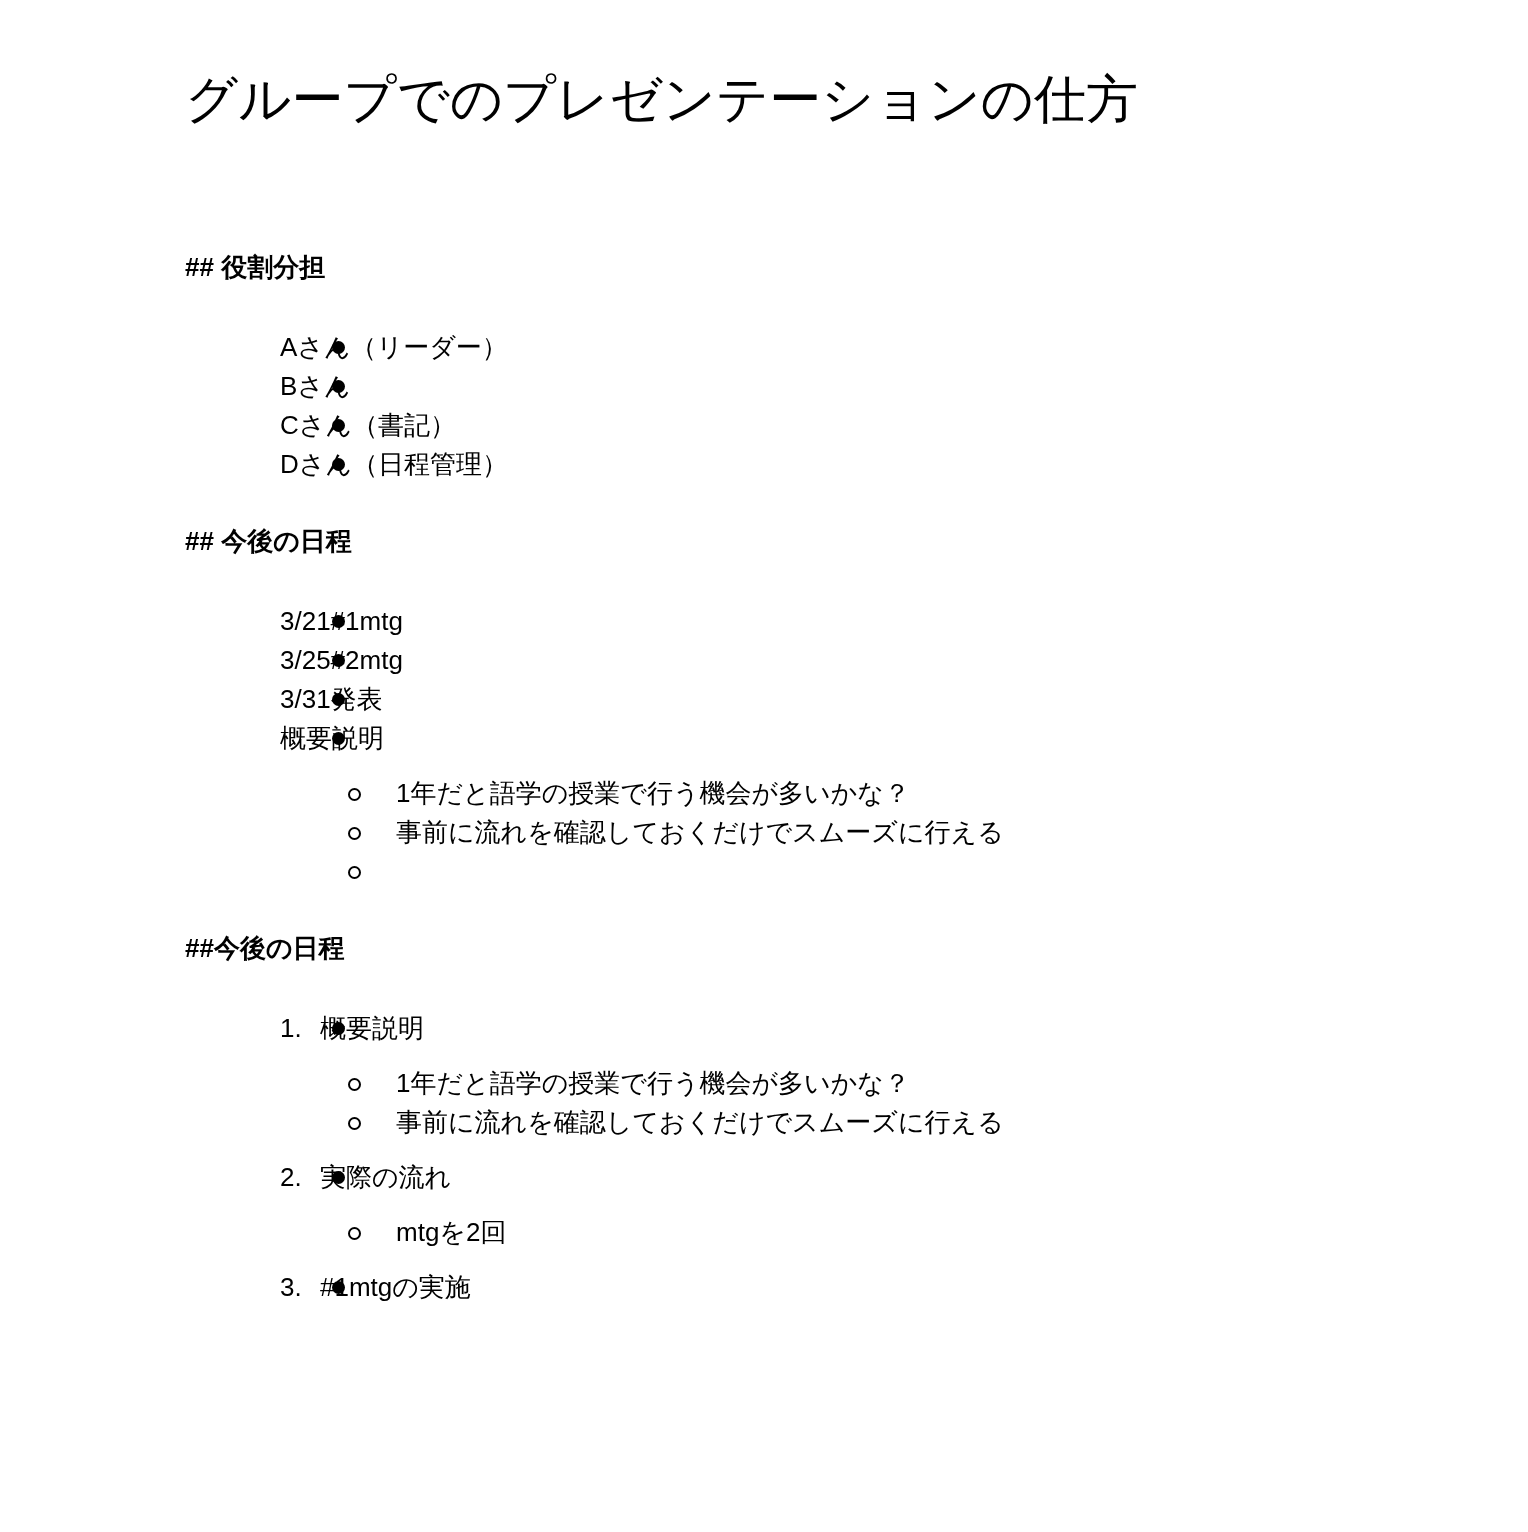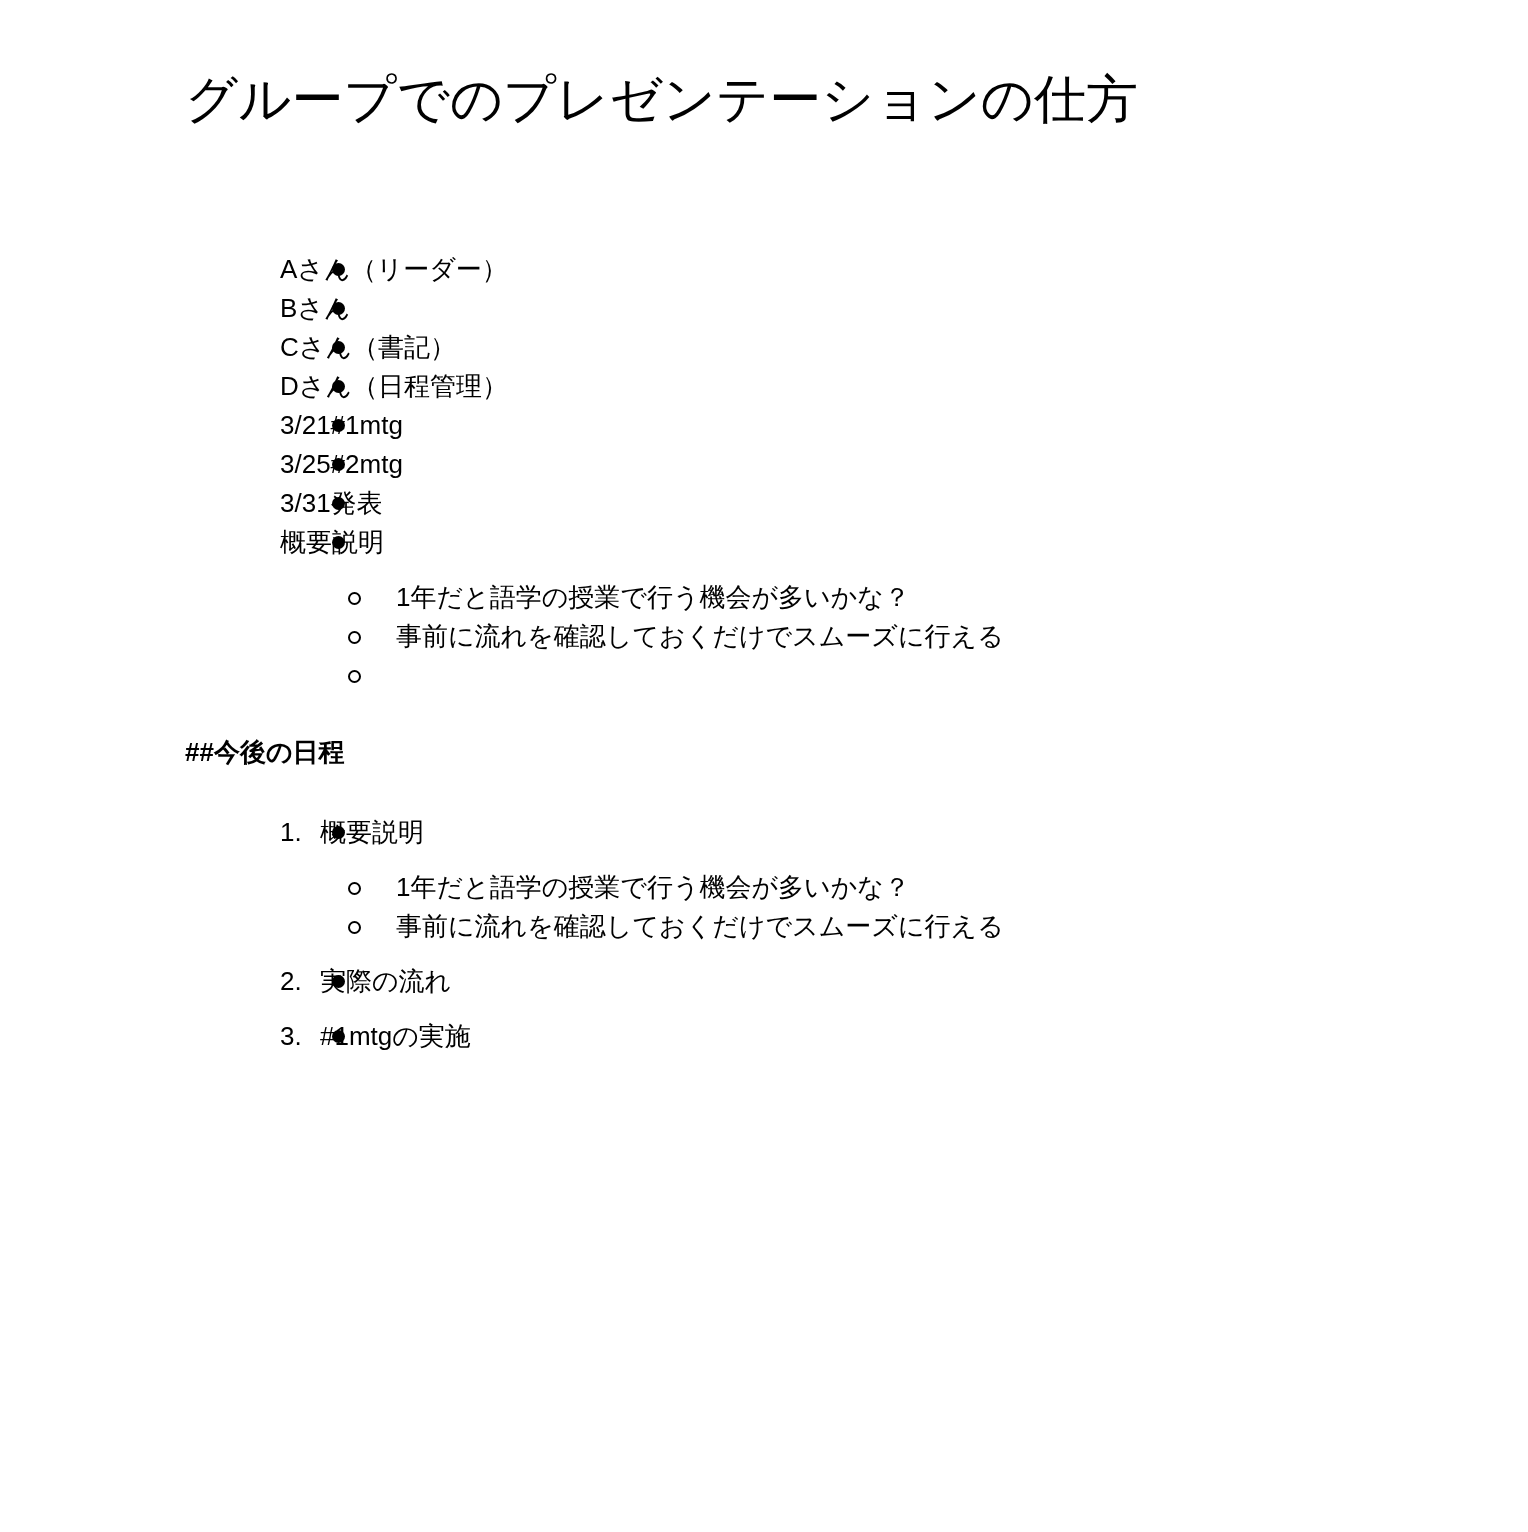--- a/index.html
+++ b/index.html
@@ -78,35 +78,37 @@
     background: transparent;
   }
 </style>
 </head>
 <body>
 
 <div class="page">
 
   <h1 class="doc-title">グループでのプレゼンテーションの仕方</h1>
 
+  <div class="section-heading">## 役割分担</div>
   <ul class="l1">
     <li class="item-l1">
       <div class="line"><span class="bullet-solid"></span><span>Aさん（リーダー）</span></div>
     </li>
     <li class="item-l1">
       <div class="line"><span class="bullet-solid"></span><span>Bさん</span></div>
     </li>
     <li class="item-l1">
       <div class="line"><span class="bullet-solid"></span><span>Cさん（書記）</span></div>
     </li>
     <li class="item-l1">
       <div class="line"><span class="bullet-solid"></span><span>Dさん（日程管理）</span></div>
     </li>
   </ul>
 
+  <div class="section-heading">## 今後の日程</div>
   <ul class="l1">
     <li class="item-l1">
       <div class="line"><span class="bullet-solid"></span><span>3/21#1mtg</span></div>
     </li>
     <li class="item-l1">
       <div class="line"><span class="bullet-solid"></span><span>3/25#2mtg</span></div>
     </li>
     <li class="item-l1">
       <div class="line"><span class="bullet-solid"></span><span>3/31発表</span></div>
     </li>
@@ -138,20 +140,23 @@
           <span class="bullet-hollow"></span><span>1年だと語学の授業で行う機会が多いかな？</span>
         </li>
         <li class="item-l2">
           <span class="bullet-hollow"></span><span>事前に流れを確認しておくだけでスムーズに行える</span>
         </li>
       </ul>
     </li>
     <li class="item-l1">
       <div class="line"><span class="bullet-solid"></span><span class="item-number">2.</span><span>実際の流れ</span></div>
       <ul class="l2">
+        <li class="item-l2">
+          <span class="bullet-hollow"></span><span>mtgを2回</span>
+        </li>
       </ul>
     </li>
     <li class="item-l1">
       <div class="line"><span class="bullet-solid"></span><span class="item-number">3.</span><span>#1mtgの実施</span></div>
     </li>
   </ul>
 
 </div>
 
 </body></html>

